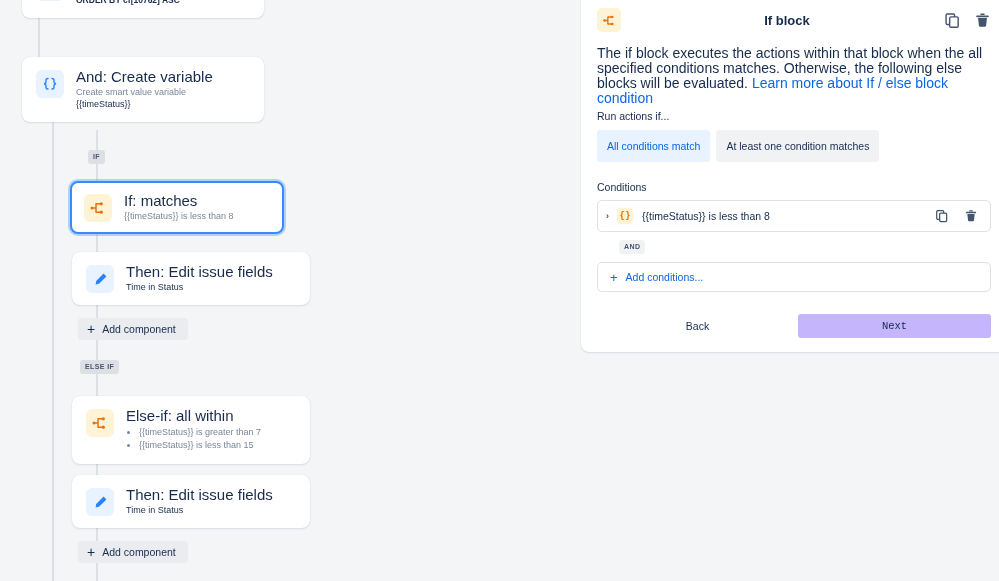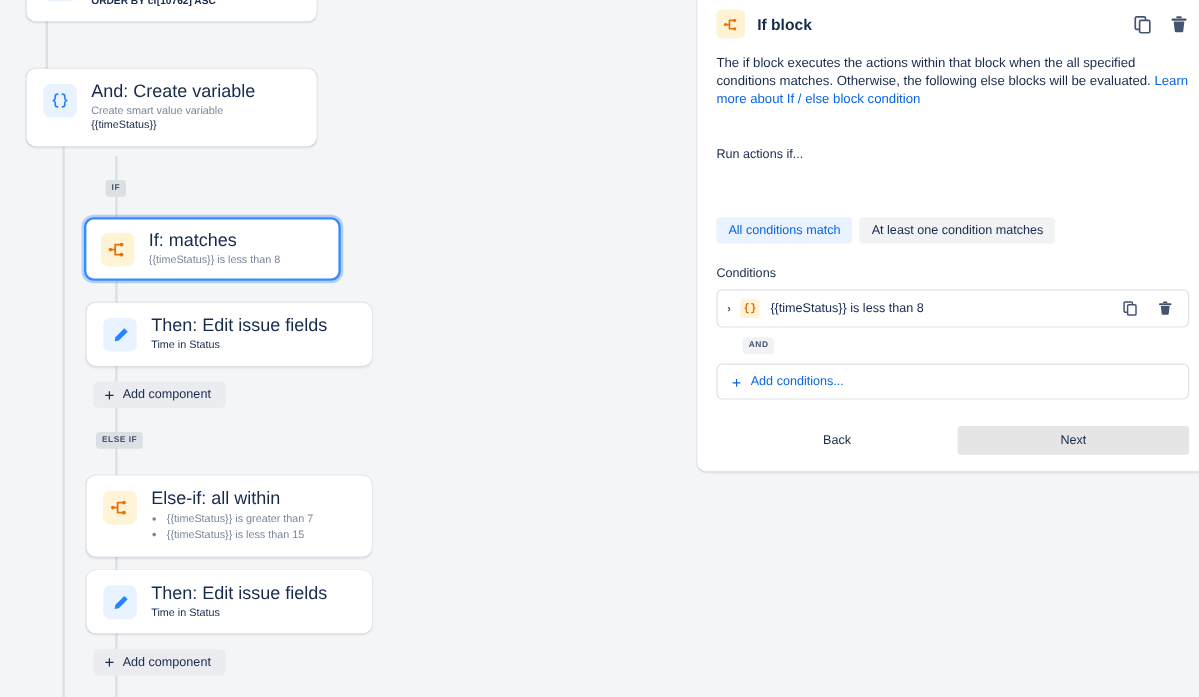--- a/index.html
+++ b/index.html
@@ -145,42 +145,42 @@
   }
   .panel-icon {
     width: 24px; height: 24px; border-radius: 5px;
     background: #fff3d6;
     display: flex; align-items: center; justify-content: center;
     margin-right: 10px;
   }
   .panel-title {
     font-size: 13px; font-weight: bold; color: #172b4d;
     flex: 1 1 auto;
+    text-align: center;
   }
   .hdr-actions { display: flex; align-items: center; gap: 12px; }
   .icon-btn {
     background: none; border: none; padding: 0; cursor: pointer;
     display: flex; align-items: center; justify-content: center;
     width: 18px; height: 18px;
   }
   .panel-desc {
-    font-size: 11px; color: #172b4d; line-height: 15px;
-    margin-bottom: 32px;
+    font-size: 14px; color: #172b4d; line-height: 15px;
+    margin-bottom: 4px;
   }
   .panel-desc a { color: #0c66e4; text-decoration: none; }
   .section-label {
     font-size: 10.5px; color: #172b4d; margin-bottom: 8px;
   }
   .toggle-row { display: flex; gap: 6px; margin-bottom: 19px; }
   .toggle {
     border: none; border-radius: 3px;
-    height: 22px; padding: 0 10px;
+    height: 32px; padding: 0 10px;
     font-size: 10.5px; cursor: pointer;
     font-family: inherit;
-    margin-top: 38px;
   }
   .toggle.on  { background: #e9f2ff; color: #0c66e4; }
   .toggle.off { background: #f1f2f4; color: #172b4d; }
 
   .cond-label {
     font-size: 10.5px; color: #172b4d; margin-bottom: 7px;
   }
   .cond-box {
     border: 1px solid #dfe1e6;
     border-radius: 5px;
@@ -222,23 +222,23 @@
   .footer {
     display: flex; align-items: center;
     margin-top: 22px;
   }
   .btn-back {
     background: none; border: none; cursor: pointer;
     font-size: 10.5px; color: #172b4d; font-family: inherit;
     width: 201px; height: 24px;
   }
   .btn-next {
-    background: #e5e5e5; border: none; border-radius: 3px;
+    background: #c4b5fd; border: none; border-radius: 3px;
     cursor: pointer; font-size: 10.5px; color: #172b4d;
-    font-family: Liberation Sans, sans-serif; flex: 1 1 auto; height: 24px;
+    font-family: Liberation Mono, monospace; flex: 1 1 auto; height: 24px;
   }
 </style>
 </head>
 <body>
 
 <div class="screen">
 
   <div class="canvas">
 
     <div class="rail rail-outer"></div>

